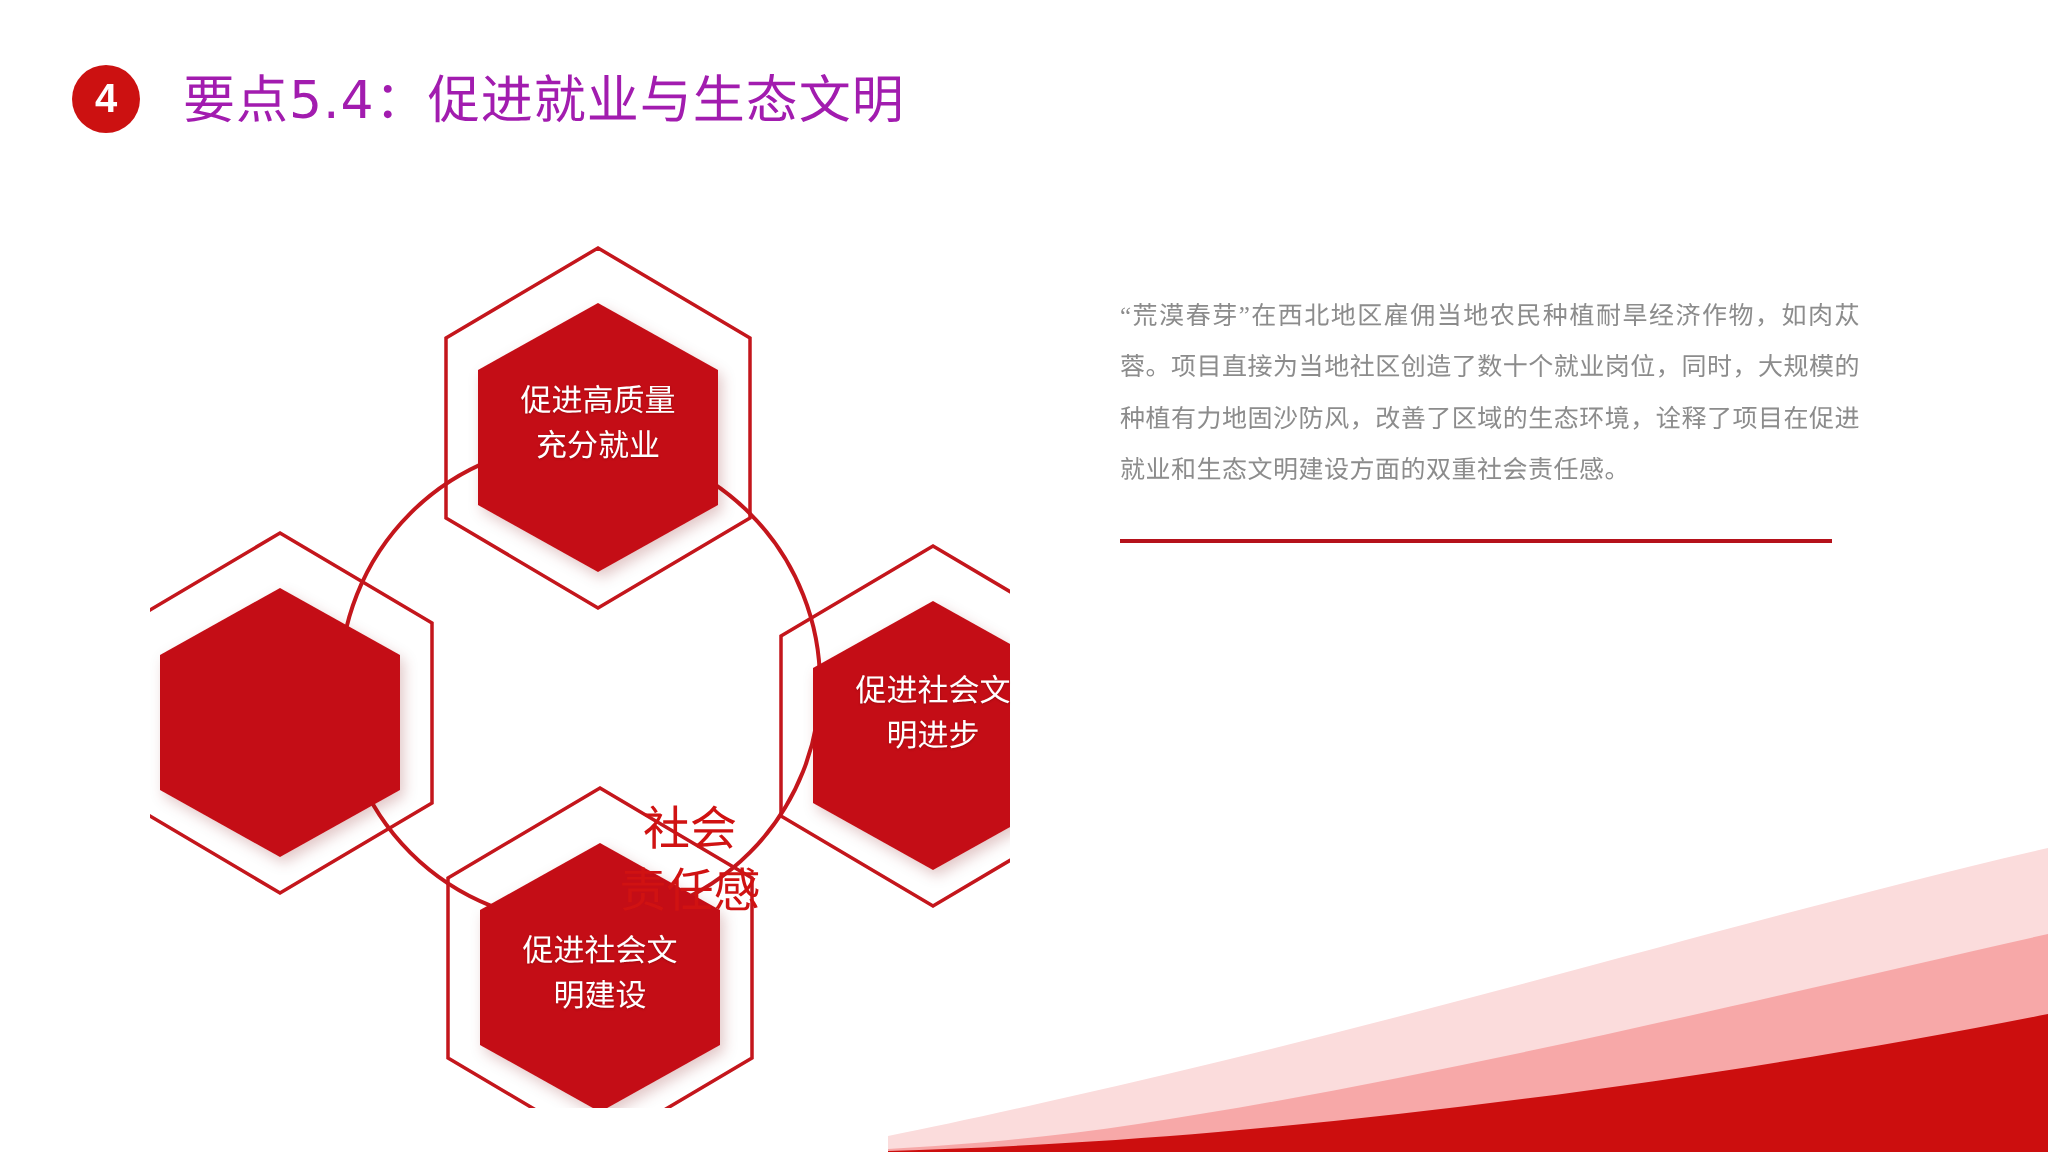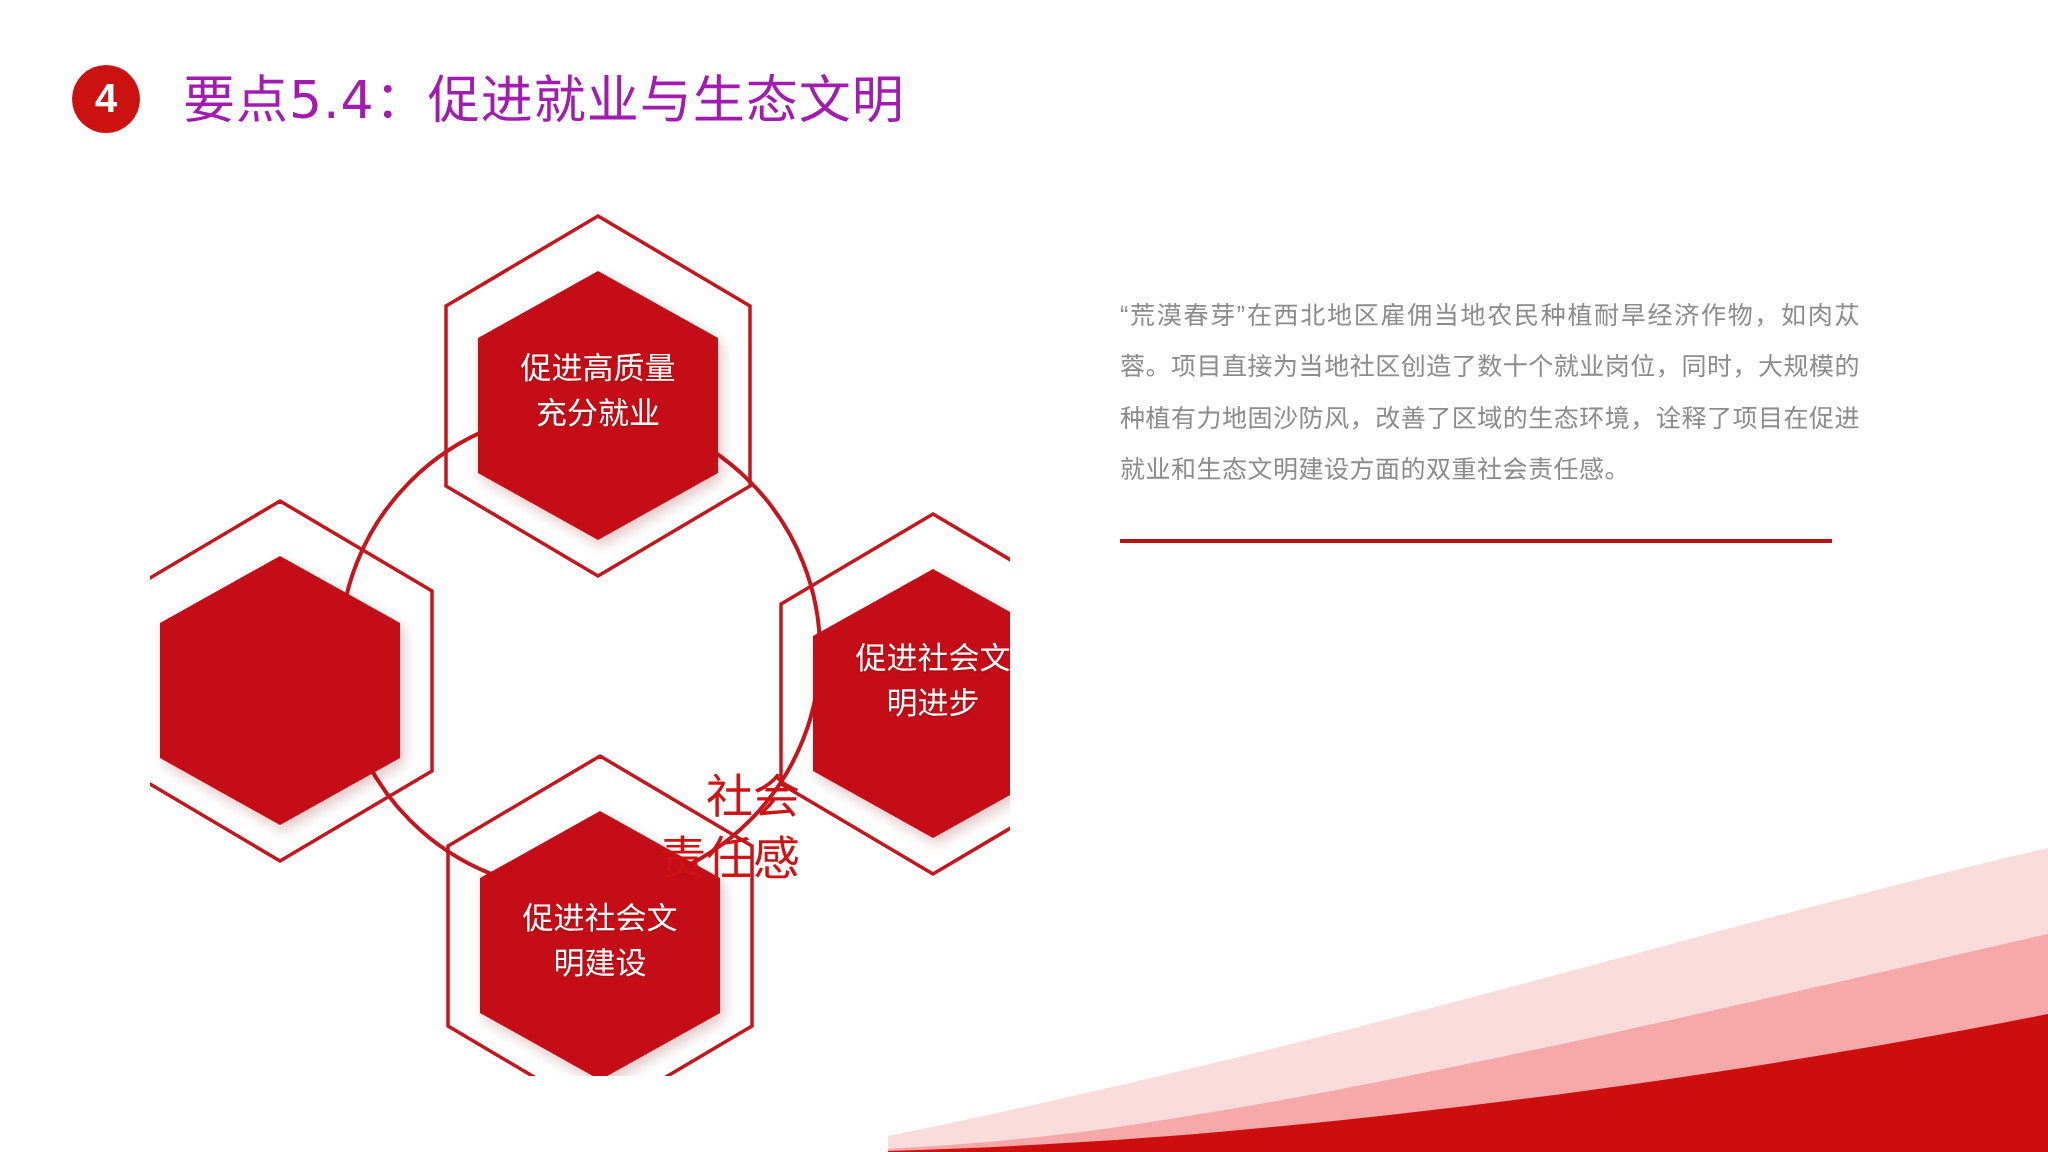--- a/index.html
+++ b/index.html
@@ -25,26 +25,26 @@
     transform:translateY(-1px);
   }
   .slide-title{
     position:absolute;left:183px;top:58px;
     font-size:52px;font-weight:normal;color:#a21caf;
     letter-spacing:1px;white-space:nowrap;
     font-family:"DejaVu Sans","Liberation Sans",sans-serif;
   }
 
   
-  .diagram{position:absolute;left:150px;top:196px;width:860px;height:880px;}
+  .diagram{position:absolute;left:150px;top:228px;width:860px;height:880px;}
   .diagram svg{position:absolute;left:0;top:0;}
 
   .center-label{
     position:absolute;left:430px;top:570px;width:220px;
-    text-align:right;color:#D01212;
+    text-align:center;color:#D01212;
     font-family:"DejaVu Serif","Liberation Serif",serif;
     font-size:47px;line-height:1.32;font-weight:normal;
     white-space:pre-line;
   }
 
   .hex-text{
     position:absolute;text-align:center;color:#ffffff;
     font-family:"DejaVu Serif","Liberation Serif",serif;
     font-size:31px;line-height:1.46;white-space:pre-line;
     text-shadow:0 1px 2px rgba(90,0,0,.35);
@@ -55,21 +55,21 @@
   .hex-text.bottom{left:310px;top:700px;width:280px;}
 
   
   .panel{position:absolute;left:1120px;top:290px;width:740px;}
   .panel-heading{
     font-family:"DejaVu Serif","Liberation Serif",serif;
     font-size:42px;color:#C01616;letter-spacing:2px;
     margin:0 0 46px 0;font-weight:normal;
   }
   .panel-body{
-    font-family:Liberation Sans, sans-serif;
+    font-family:Liberation Serif, serif;
     font-size:25px;line-height:2.05;color:#8C8C8C;
     margin:0;text-align:justify;letter-spacing:.5px;
   }
   .panel-rule{
     margin-top:44px;width:712px;height:4px;background:#B5121B;
   }
 
   
   .wave{position:absolute;right:0;bottom:0;width:1160px;height:310px;pointer-events:none;}
 </style>

